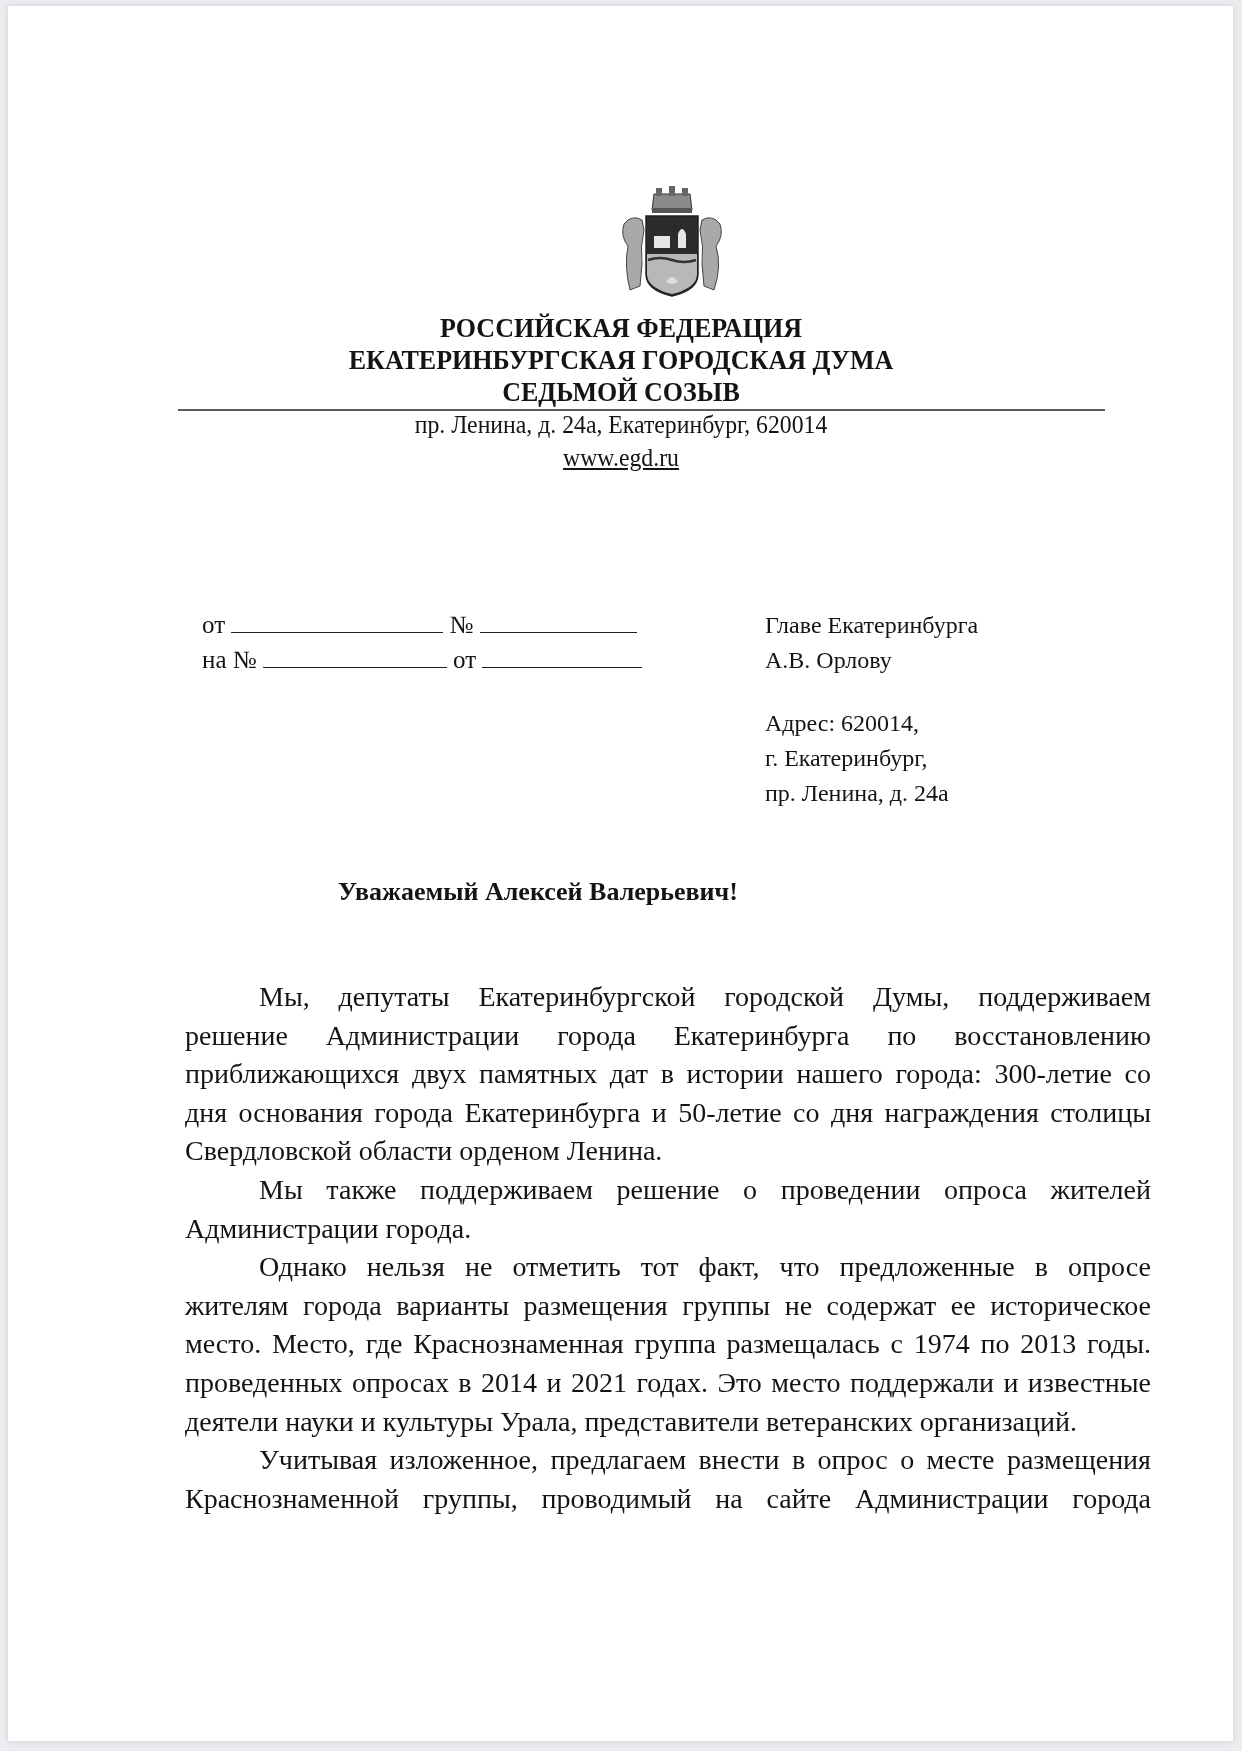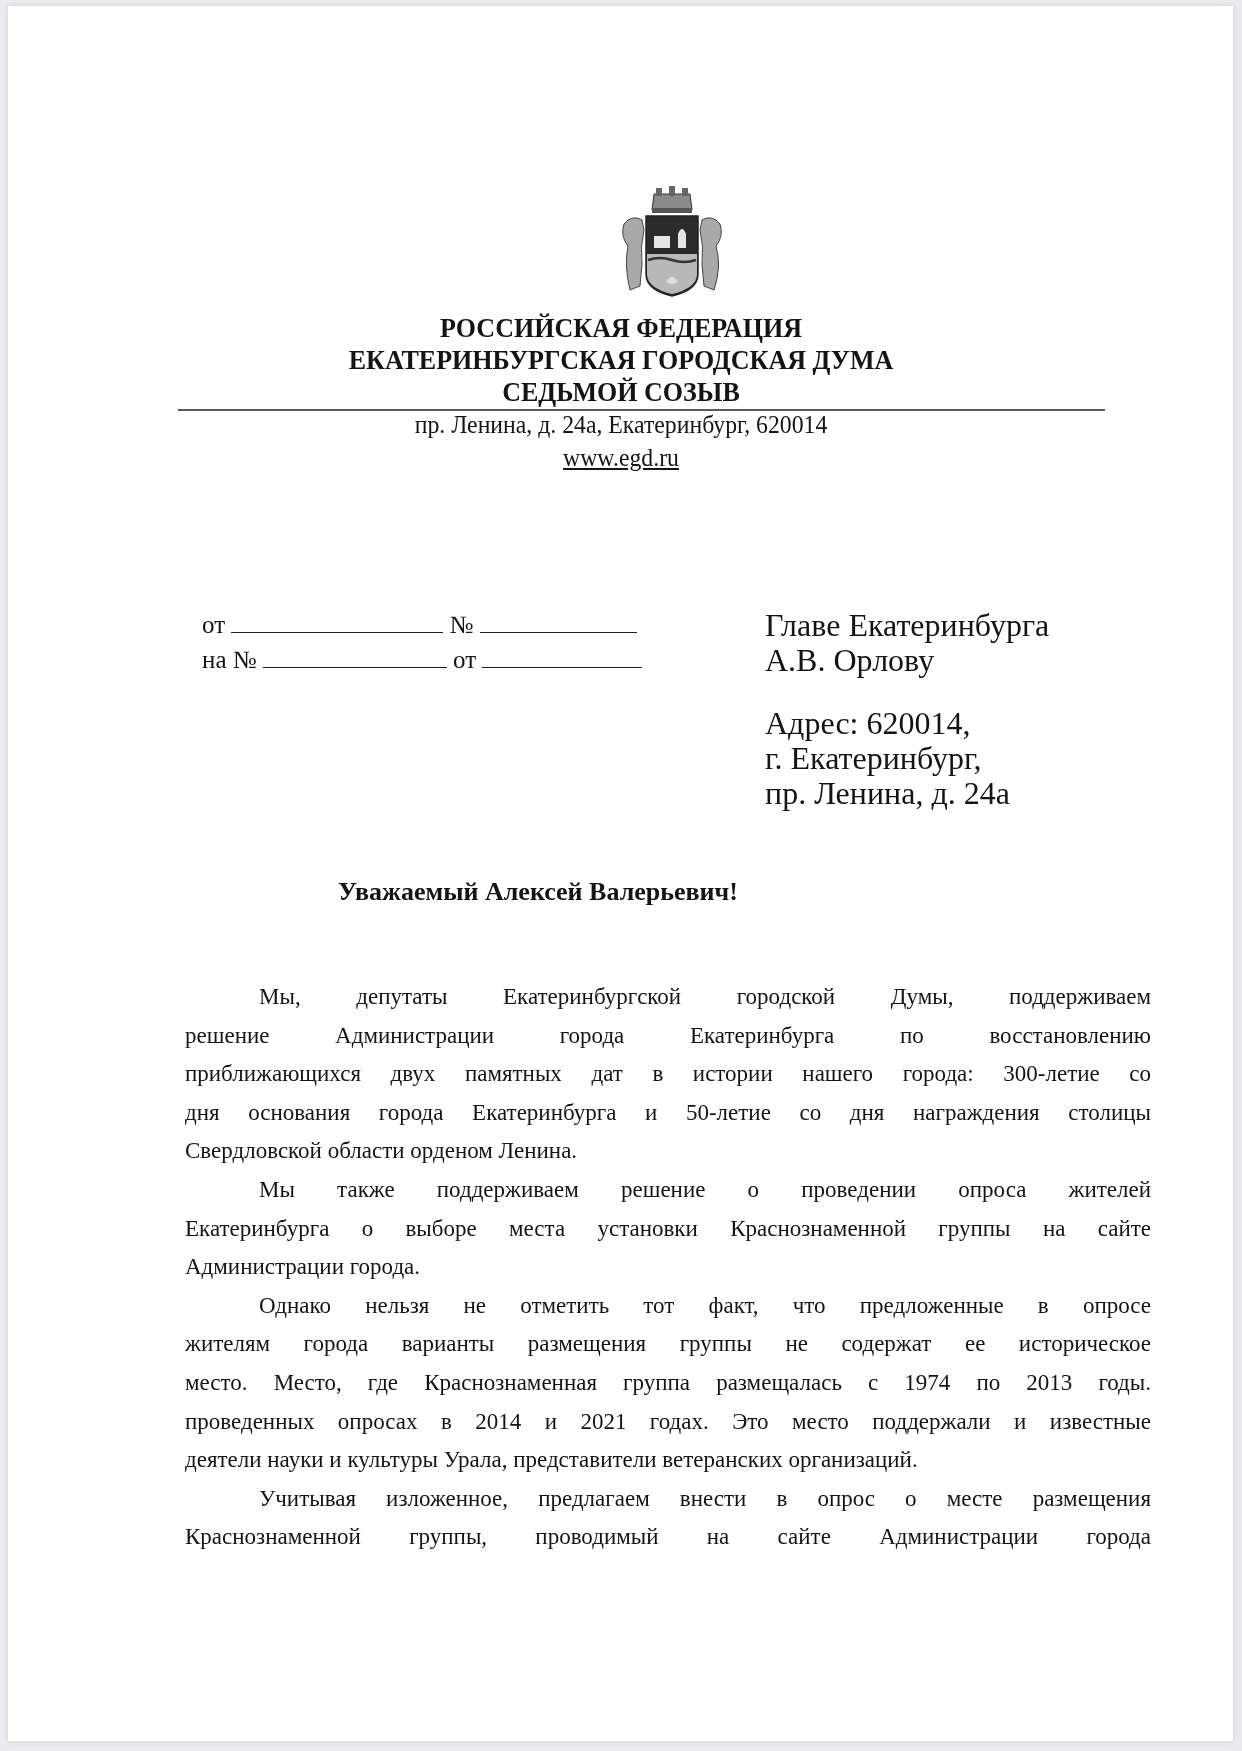--- a/index.html
+++ b/index.html
@@ -23,25 +23,25 @@
   .hdr2 { top:344px; }
   .hdr3 { top:376px; }
   .rule { position:absolute; left:178px; top:409px; width:927px; height:2px; background:#5a5a5a; }
   .addr { position:absolute; left:0; width:1242px; text-align:center; font-size:25px; transform:scaleX(0.95); }
   .addr1 { top:411px; }
   .addr2 { top:444px; text-decoration:underline; }
   .reg { position:absolute; font-size:25px;margin-left:8px; }
   .reg .line { display:inline-block; border-bottom:1.6px solid #222; height:22px; vertical-align:baseline; }
   .reg1 { left:194px; top:610px; }
   .reg2 { left:194px; top:645px; }
-  .to { position:absolute; left:765px; font-size:32px; line-height:35px; }
+  .to { position:absolute; left:765px; font-size:24px; line-height:35px; }
   .to1 { top:608px; }
   .to2 { top:706px; }
   .greet { position:absolute; left:0; width:1062px; text-align:center; top:877px; font-size:26px; font-weight:bold; padding-left:14px; box-sizing:border-box;}
-  .body { position:absolute; left:185px; top:978px; width:966px; font-size:23px; line-height:38.6px; text-align:justify; }
+  .body { position:absolute; left:185px; top:978px; width:966px; font-size:28px; line-height:38.6px; text-align:justify; }
   .body p { margin:0; text-indent:74px; }
   .body p .ln { display:block; text-align:justify; text-align-last:justify; text-indent:0; white-space:nowrap; }
   .body p .ln.first { padding-left:74px; }
   .body p .ln.last { text-align-last:left; }
 </style>
 </head>
 <body>
 
 <div class="page"></div>
 
@@ -99,21 +99,20 @@
 <div class="body" id="letter-body">
     <p>
       <span class="ln first">Мы, депутаты Екатеринбургской городской Думы, поддерживаем</span>
       <span class="ln">решение Администрации города Екатеринбурга по восстановлению</span>
       <span class="ln">приближающихся двух памятных дат в истории нашего города: 300-летие со</span>
       <span class="ln">дня основания города Екатеринбурга и 50-летие со дня награждения столицы</span>
       <span class="ln last">Свердловской области орденом Ленина.</span>
     </p>
     <p>
       <span class="ln first">Мы также поддерживаем решение о проведении опроса жителей</span>
-      <span class="ln">Екатеринбурга о выборе места установки Краснознаменной группы на сайте</span>
       <span class="ln last">Администрации города.</span>
     </p>
     <p>
       <span class="ln first">Однако нельзя не отметить тот факт, что предложенные в опросе</span>
       <span class="ln">жителям города варианты размещения группы не содержат ее историческое</span>
       <span class="ln">место. Место, где Краснознаменная группа размещалась с 1974 по 2013 годы.</span>
       <span class="ln">проведенных опросах в 2014 и 2021 годах. Это место поддержали и известные</span>
       <span class="ln last">деятели науки и культуры Урала, представители ветеранских организаций.</span>
     </p>
     <p>

